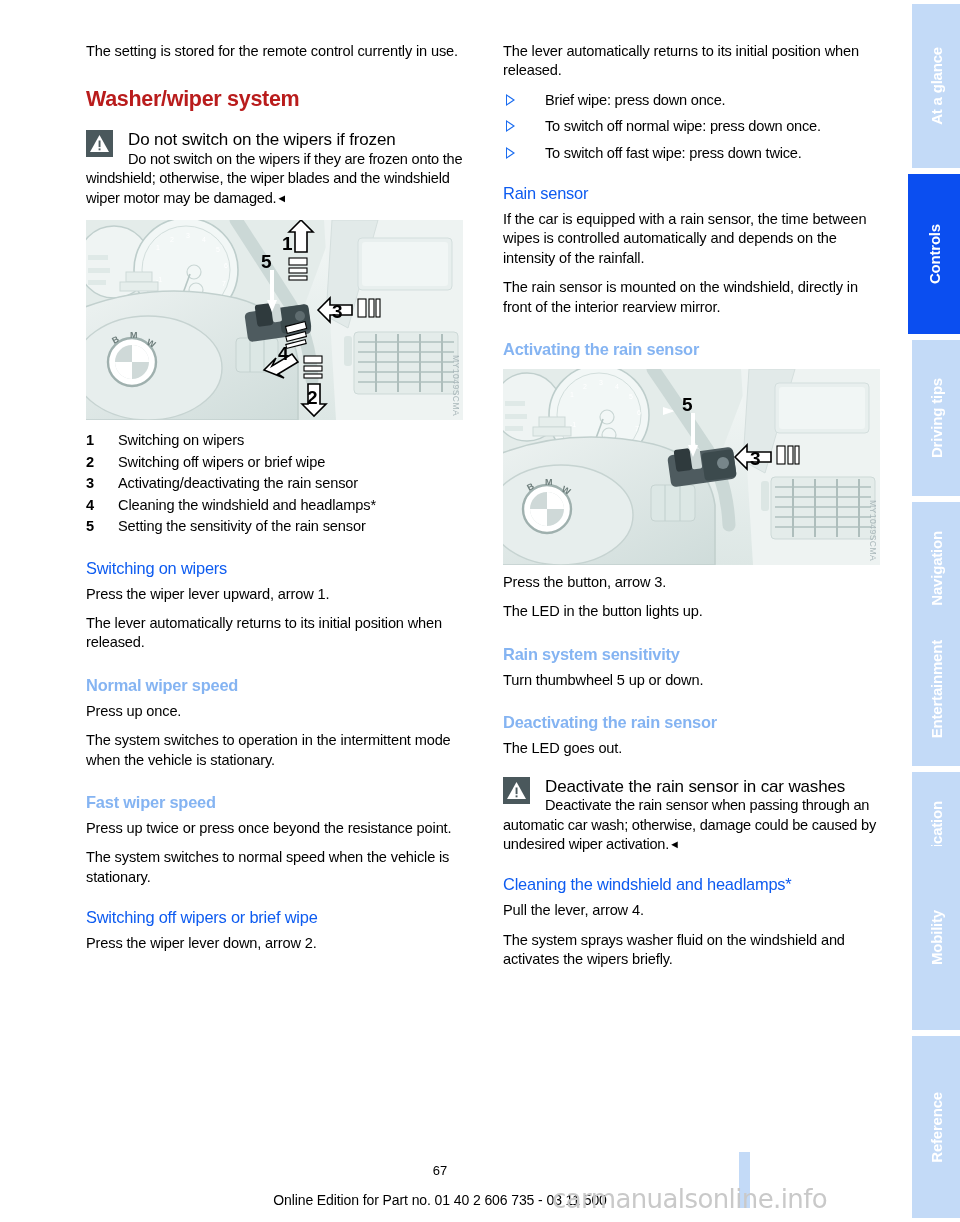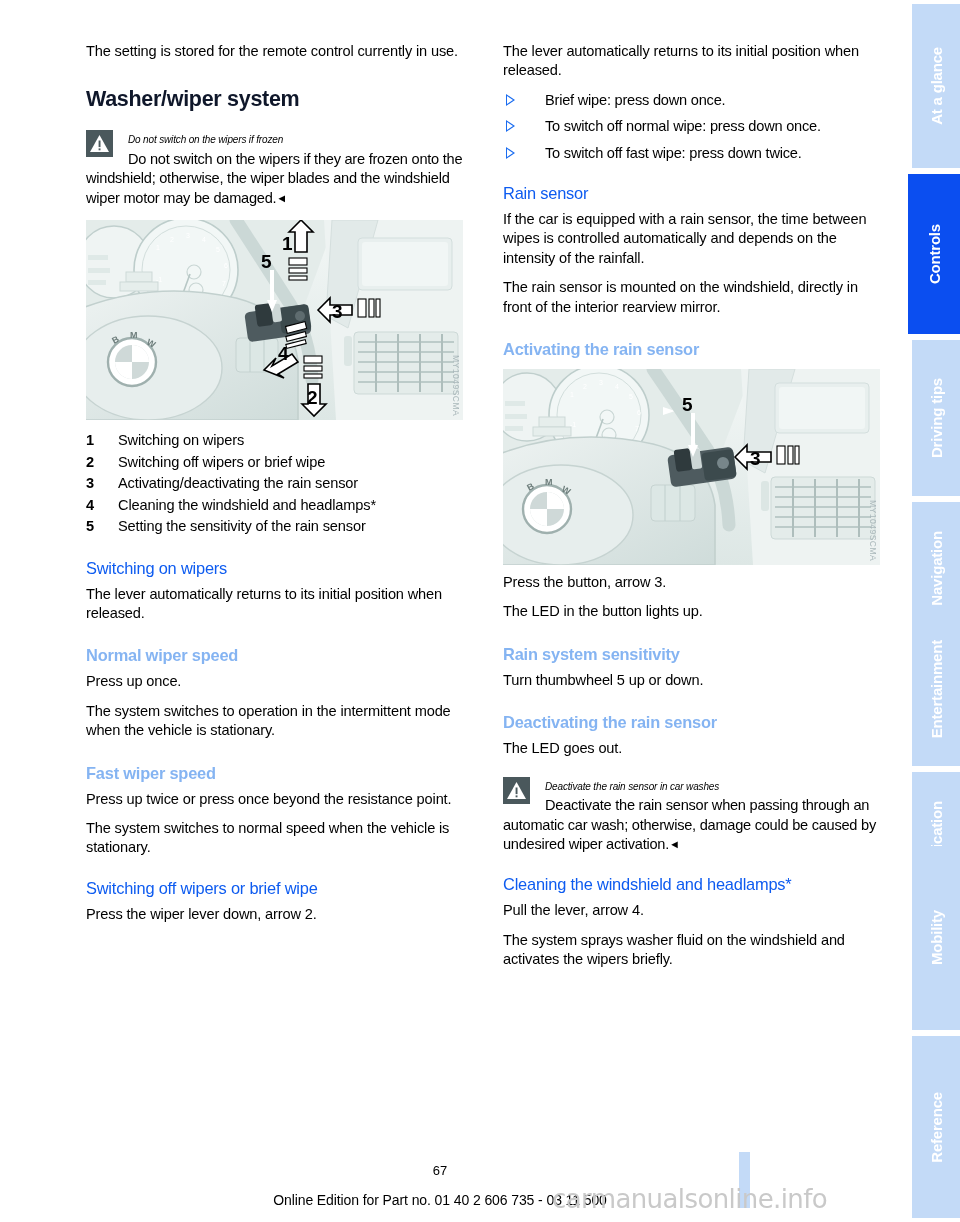--- a/index.html
+++ b/index.html
@@ -37,21 +37,21 @@
   }
 
   p.body {
     font-size: 14.6px;
     line-height: 19.4px;
     margin: 0 0 10px 0;
     letter-spacing: -0.15px;
   }
 
   h1.sec {
-    color: #0f172a;
+    color: #b91c1c;
     font-size: 21.5px;
     line-height: 25px;
     font-weight: bold;
     margin: 24px 0 9px 0;
     letter-spacing: -0.3px;
   }
   h1.sec.first { margin-top: 26px; }
 
   h2.sub {
     color: #0d5bf0;
@@ -79,25 +79,24 @@
     width: 27px;
     height: 27px;
     background: #4a585c;
     position: absolute;
     left: 0;
     top: 0;
     display: block;
   }
   .warn-icon svg { display: block; }
   .warn-title {
-    font-size: 10px;
+    font-size: 17px;
     line-height: 19.4px;
     margin: 18px 0 0 42px;
     letter-spacing: -0.15px;
-    font-style: italic;
   }
   .warn-body {
     font-size: 14.6px;
     line-height: 19.4px;
     margin: 0;
     letter-spacing: -0.25px;
   }
   .warn-body .indent { display: inline-block; width: 42px; }
   .endmark { font-size: 11px; vertical-align: 1px; }
 
@@ -396,20 +395,21 @@
 
       <ol class="legend">
         <li><span class="num">1</span><span>Switching on wipers</span></li>
         <li><span class="num">2</span><span>Switching off wipers or brief wipe</span></li>
         <li><span class="num">3</span><span>Activating/deactivating the rain sensor</span></li>
         <li><span class="num">4</span><span>Cleaning the windshield and headlamps*</span></li>
         <li><span class="num">5</span><span>Setting the sensitivity of the rain sensor</span></li>
       </ol>
 
       <h2 class="sub">Switching on wipers</h2>
+      <p class="body">Press the wiper lever upward, arrow 1.</p>
       <p class="body">The lever automatically returns to its initial position when released.</p>
 
       <h3 class="subsub">Normal wiper speed</h3>
       <p class="body">Press up once.</p>
       <p class="body">The system switches to operation in the intermittent mode when the vehicle is stationary.</p>
 
       <h3 class="subsub">Fast wiper speed</h3>
       <p class="body">Press up twice or press once beyond the resistance point.</p>
       <p class="body">The system switches to normal speed when the vehicle is stationary.</p>
 

